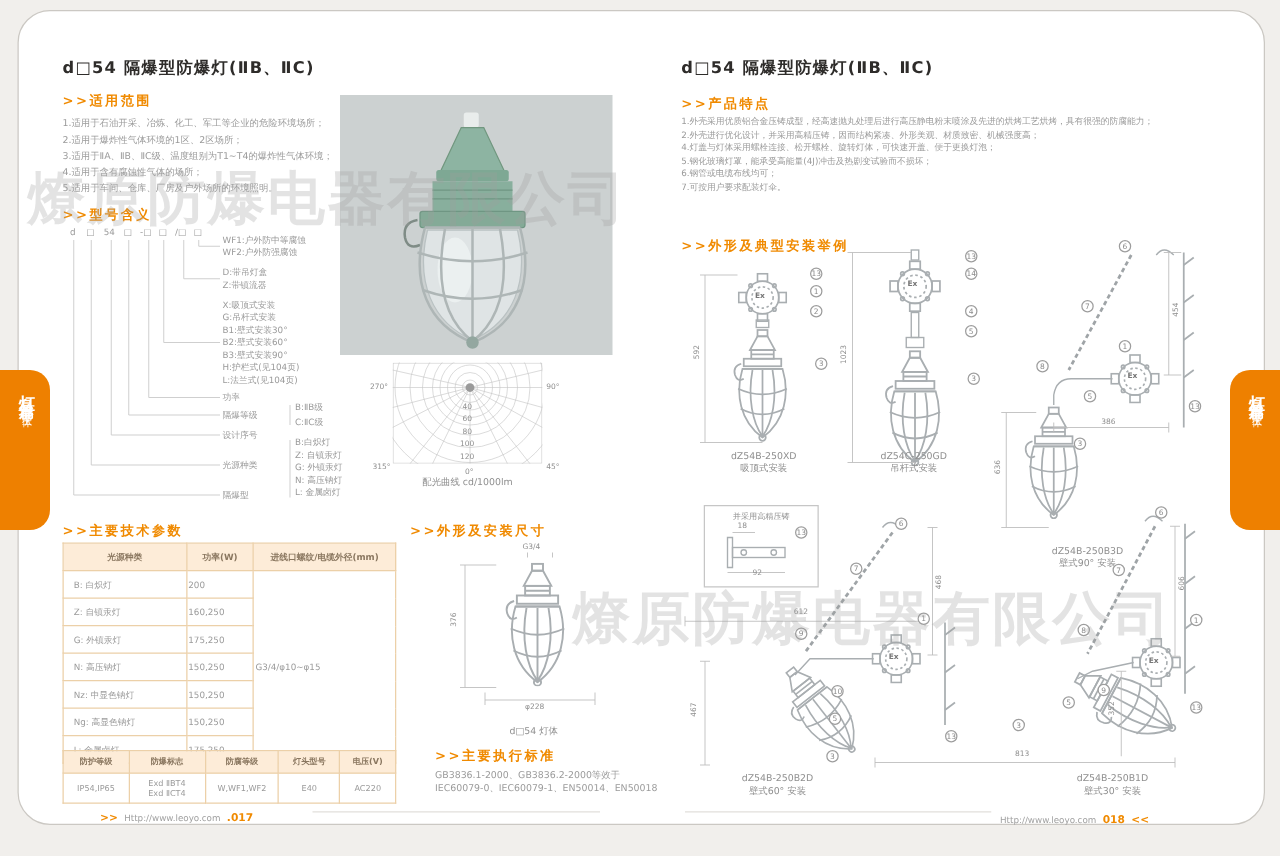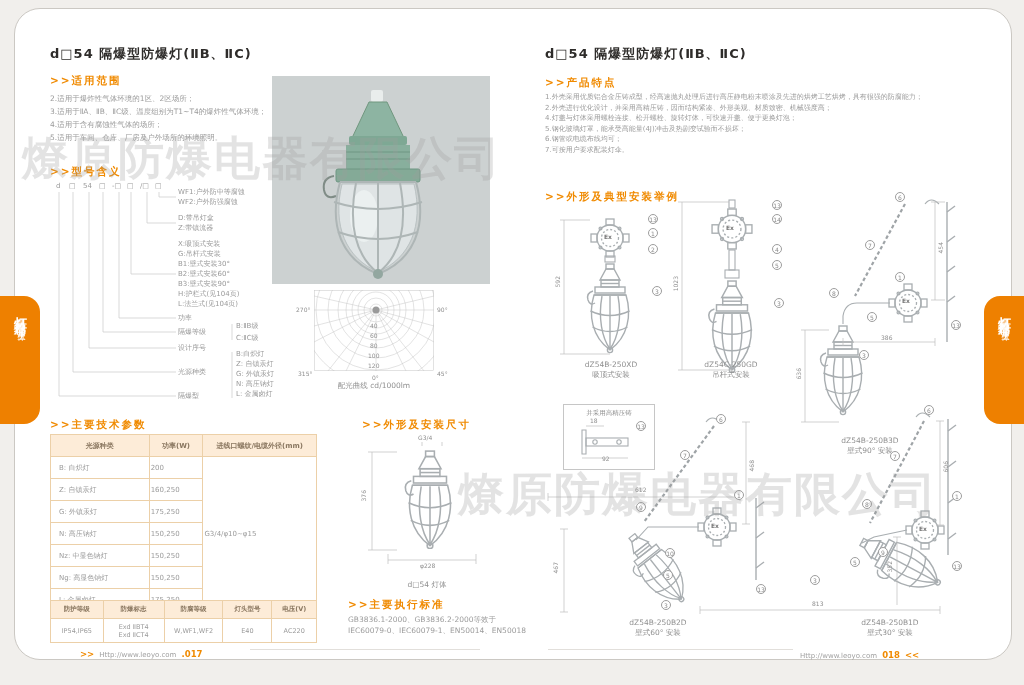--- a/index.html
+++ b/index.html
@@ -107,20 +107,21 @@
     <span class="t1">灯具篇</span>
     <span class="t2">基本主体</span>
   </div>
 
   <div class="abs wm" style="left:22px;top:128px">燎原防爆电器有限公司</div>
   <div class="abs wm" style="left:458px;top:464px">燎原防爆电器有限公司</div>
 
   <div class="abs pgtitle" style="left:50px;top:45px">d□54 隔爆型防爆灯(ⅡB、ⅡC)</div>
   <div class="abs h-orange" style="left:50px;top:74px">&gt;&gt;适用范围</div>
   <div class="abs" style="left:50px;top:92px">
+    <div class="body-it">1.适用于石油开采、冶炼、化工、军工等企业的危险环境场所；</div>
     <div class="body-it">2.适用于爆炸性气体环境的1区、2区场所；</div>
     <div class="body-it">3.适用于ⅡA、ⅡB、ⅡC级、温度组别为T1~T4的爆炸性气体环境；</div>
     <div class="body-it">4.适用于含有腐蚀性气体的场所；</div>
     <div class="body-it">5.适用于车间、仓库、厂房及户外场所的环境照明。</div>
   </div>
 
   <div class="abs h-orange" style="left:50px;top:165px">&gt;&gt;型号含义</div>
 
   <div class="abs" style="left:50px;top:182px;width:288px;height:226px">
     <svg class="abs" style="left:0;top:0" width="288" height="226">
@@ -291,21 +292,21 @@
         <div>Exd ⅡBT4</div>
         <div>Exd ⅡCT4</div>
       </td>
       <td>W,WF1,WF2</td>
       <td>E40</td>
       <td>AC220</td>
     </tr>
   </tbody>
     </table>
 
-  <div class="abs h-orange" style="left:362px;top:418px">&gt;&gt;外形及安装尺寸</div>
+  <div class="abs h-orange" style="left:328px;top:418px">&gt;&gt;外形及安装尺寸</div>
   <div class="abs" style="left:352px;top:440px;width:150px;height:136px">
     <svg width="150" height="136" style="color:#a9aeb1">
       <use href="#sym-lamp" x="45" y="10" width="66" height="99"></use>
       <g class="thin" fill="none">
         <line x1="20" y1="12" x2="20" y2="110"></line>
         <line x1="16" y1="12" x2="45" y2="12"></line>
           <line x1="16" y1="110" x2="45" y2="110"></line>
         <line x1="36" y1="120" x2="124" y2="120"></line>
         <line x1="36" y1="114" x2="36" y2="124"></line>
           <line x1="124" y1="114" x2="124" y2="124"></line>
@@ -487,21 +488,21 @@
     <span class="abs exm" style="left:171px;top:108px">Ex</span>
     <span class="abs callout" style="left:176px;top:0">6</span>
     <span class="abs callout" style="left:140px;top:36px">7</span>
     <span class="abs callout" style="left:96px;top:88px">9</span>
     <span class="abs callout" style="left:125px;top:134px">10</span>
     <span class="abs callout" style="left:123px;top:156px">5</span>
     <span class="abs callout" style="left:121px;top:186px">3</span>
     <span class="abs callout" style="left:194px;top:76px">1</span>
     <span class="abs callout" style="left:216px;top:170px">13</span>
   </div>
-  <div class="abs cap" style="left:588px;top:618px;width:140px">
+  <div class="abs cap" style="left:552px;top:618px;width:140px">
     <div>dZ54B-250B2D</div>
     <div>壁式60° 安装</div>
   </div>
 
   <div class="abs" style="left:690px;top:405px;width:280px;height:212px">
     <svg width="280" height="212" style="color:#a9aeb1">
       <g class="wall">
           <line x1="258" y1="14" x2="258" y2="150"></line>
         <line x1="258" y1="26" x2="266" y2="20"></line>
           <line x1="258" y1="62" x2="266" y2="56"></line>

